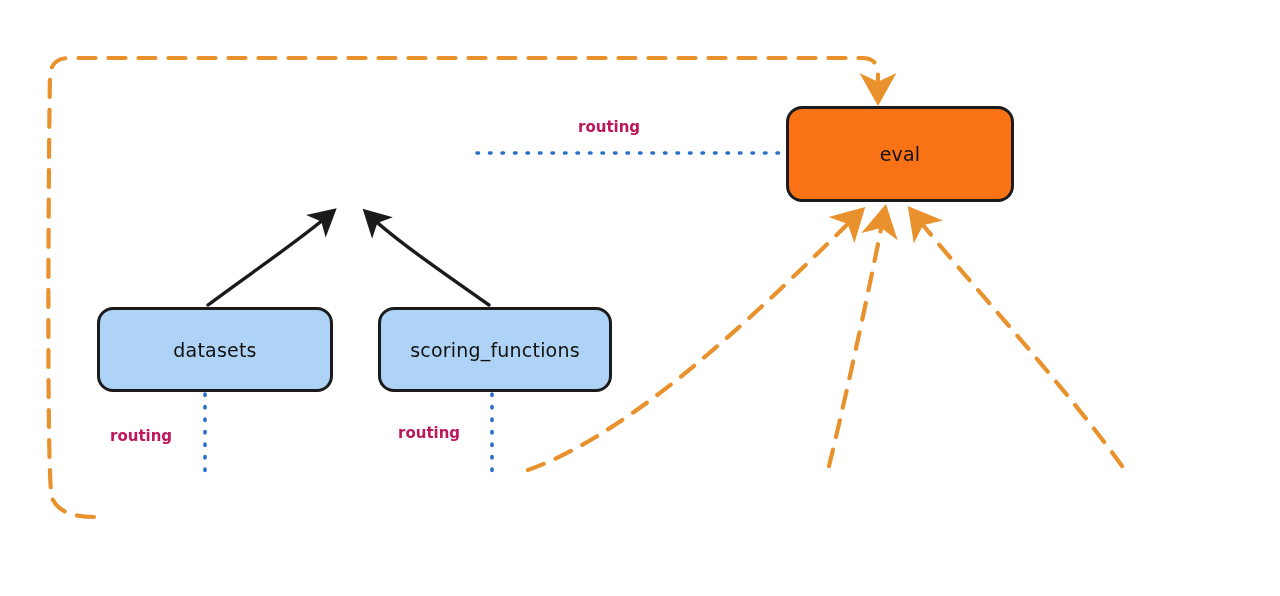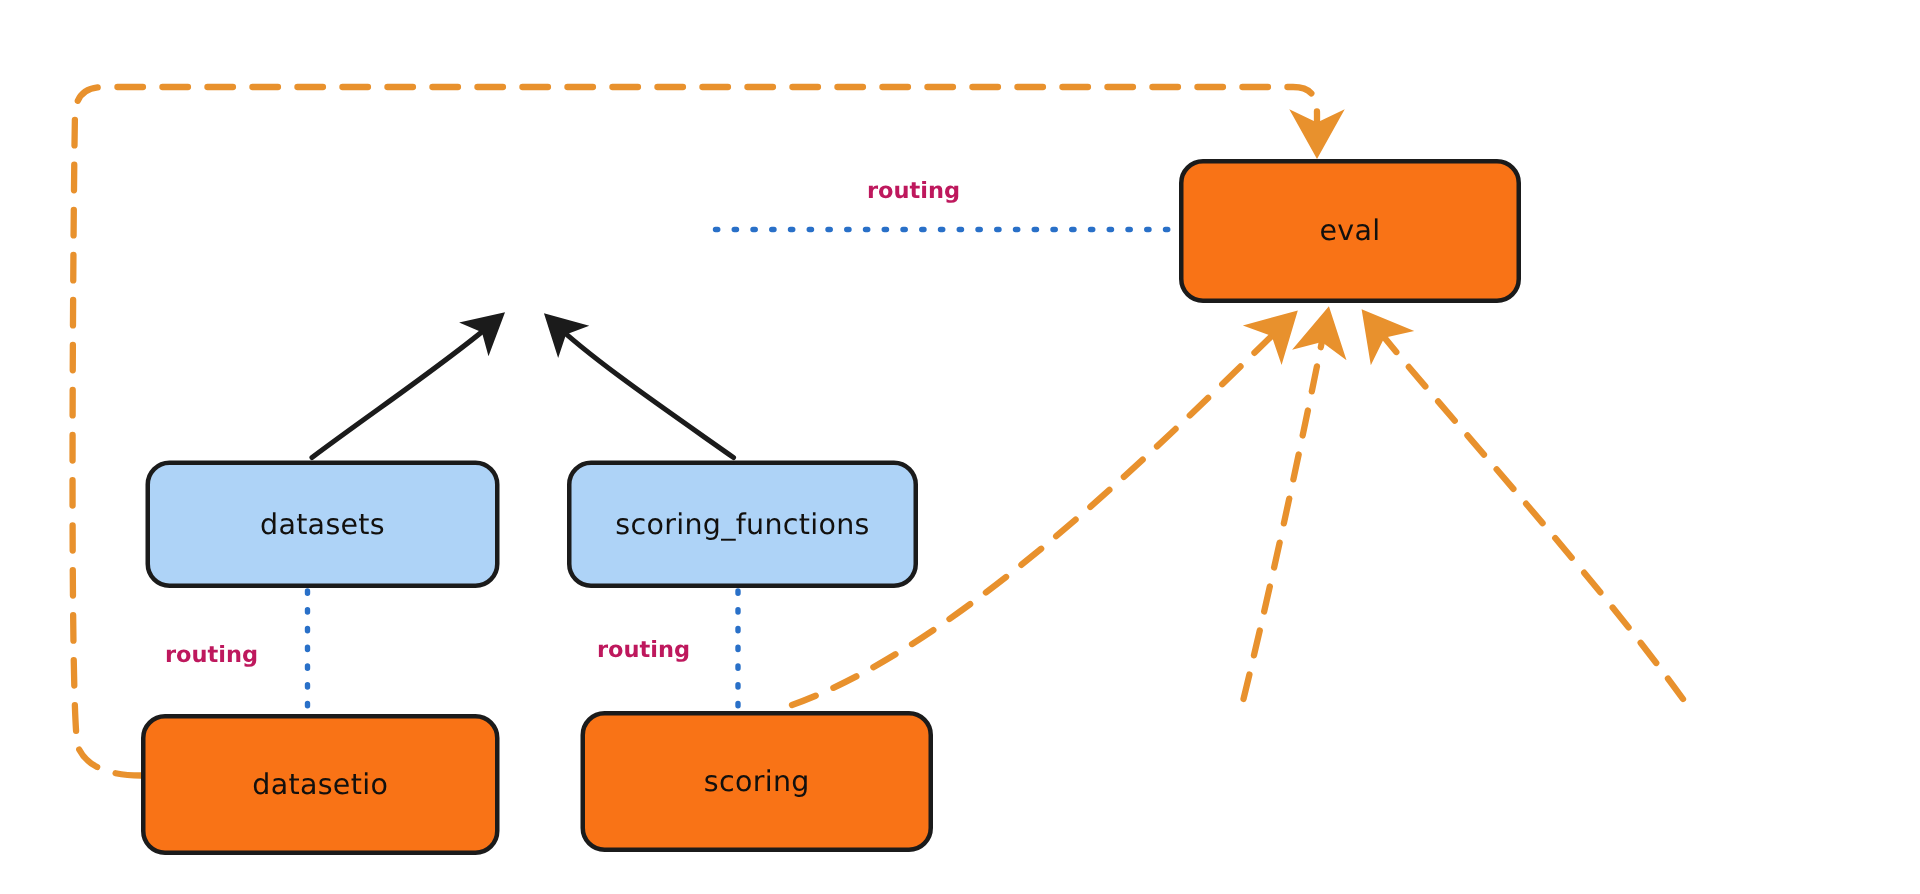--- a/index.html
+++ b/index.html
@@ -58,27 +58,21 @@
   </div>
 
   <div class="node blue" style="left:97px;top:307px;width:236px;height:85px;">
     <span>datasets</span>
   </div>
 
   <div class="node blue" style="left:378px;top:307px;width:234px;height:85px;">
     <span>scoring_functions</span>
   </div>
 
-  <div class="node green" style="left:94px;top:476px;width:239px;height:94px;">
-    <span>datasetio</span>
-  </div>
 
-  <div class="node green" style="left:387px;top:474px;width:235px;height:94px;">
-    <span>scoring</span>
-  </div>
 
 
 
   <div class="edge-label" style="left:578px;top:118px;">routing</div>
 
   <div class="edge-label" style="left:110px;top:427px;">routing</div>
 
   <div class="edge-label" style="left:398px;top:424px;">routing</div>
 
 </div>

